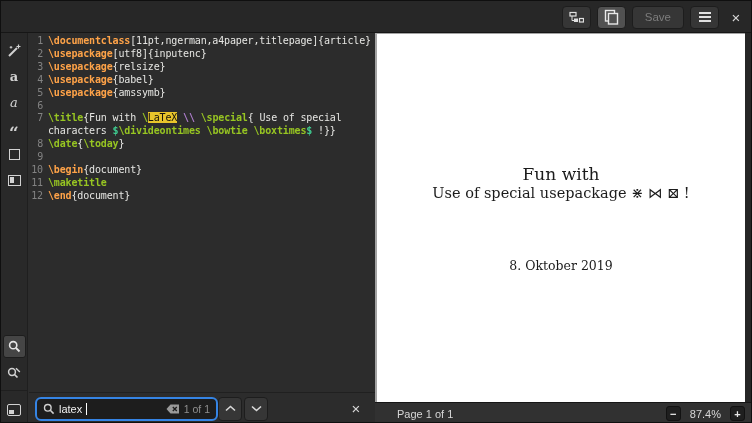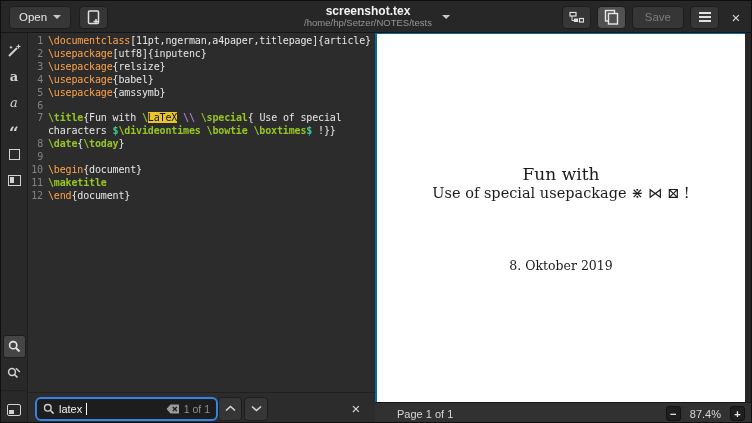--- a/index.html
+++ b/index.html
@@ -66,21 +66,21 @@
   
   .editor {
     position:absolute; left:28px; top:0; width:346px; height:359px; overflow:hidden;
     background:#2c2c2c; cursor:text; padding-top:2px;
   }
   .cl { display:flex; font-family:"DejaVu Sans Mono", monospace; font-size:10px; line-height:12.9px;
         letter-spacing:-0.15px; white-space:pre; }
   .ln { flex:none; width:14px; text-align:right; margin-right:5px; color:#838383; }
   .lt { flex:none; }
   .pln { color:#e6e6e3; }
-  .cmd { color:#ffa348; font-weight:normal; }
+  .cmd { color:#ffa348; font-weight:bold; }
   .grn { color:#97c522; font-weight:bold;margin-top:18px; }
   .pur { color:#b07fd0; font-weight:bold; }
   .tl  { color:#3fc98f; font-weight:bold; }
   .hl  { background:#e9c52b; color:#17130a; }
   
   .search-row {
     position:absolute; left:28px; bottom:0; width:346px; height:32px;
     background:#2c2c2c; border-top:1px solid #202020; display:flex; align-items:center;
   }
   .search-entry {
@@ -90,21 +90,21 @@
   }
   .query { color:#f0f0f0; font-size:11px; }
   .text-cursor { width:1px; height:12px; background:#ffffff; }
   .spacer { flex:1; }
   .count { color:#8f8f8f; font-size:10.5px; white-space:nowrap; }
   .nav-btn { width:24px; height:24px; padding:0; }
   .nav-btn:first-of-type { margin-left:5px; }
   .nav-btn + .nav-btn { margin-left:2px; }
   .search-close { margin-left:auto; margin-right:8px; }
   
-  .right-pane { position:relative; width:376px; height:391px; background:#0369a1; }
+  .right-pane { position:relative; width:376px; height:391px; background:#a3a3a3; }
   .pdf-page {
     position:absolute; left:2px; top:1px; width:368px; height:368px; background:#ffffff;
     font-family:"DejaVu Serif", serif; color:#1c1c1c; text-align:center;
   }
   .pdf-title    { position:absolute; top:130px; left:0; width:100%; font-size:17px; }
   .pdf-subtitle { position:absolute; top:151px; left:0; width:100%; font-size:14.5px; }
   .pdf-date     { position:absolute; top:224px; left:0; width:100%; font-size:12.5px; }
   .scroll-strip { position:absolute; right:0; top:0; width:6px; height:369px; background:#262626; cursor:pointer; }
   .preview-statusbar {
     position:absolute; left:0; bottom:0; width:376px; height:22px; background:#313131;
@@ -118,42 +118,21 @@
     cursor:pointer; font-weight:bold;
   }
   svg { display:block; }
 </style>
 </head>
 <body>
 
 <div class="window">
 
   <div class="headerbar">
-    <div class="hb-left">
-      <div class="btn">
-        <span>Open</span>
-        <span class="caret"></span>
-      </div>
-      <div class="btn icon-btn">
-        <span>
-          <svg width="14" height="15" viewBox="0 0 14 15">
-            <rect x="1.5" y="1" width="10" height="12.5" rx="1" fill="none" stroke="#e0e0e0" stroke-width="1.5"></rect>
-            <path d="M9 9 v5 M6.5 11.5 h5" stroke="#e0e0e0" stroke-width="1.5"></path>
-          </svg>
-        </span>
-      </div>
-    </div>
-
-    <div class="hb-center">
-      <div class="title-col">
-        <div class="doc-title">screenshot.tex</div>
-        <div class="doc-path">/home/hp/Setzer/NOTES/tests</div>
-      </div>
-      <span class="caret"></span>
-    </div>
+
 
     <div class="hb-right">
       <div class="btn icon-btn">
         <span>
           <svg width="15" height="13" viewBox="0 0 15 13">
             <rect x="1" y="1.5" width="6" height="3.5" fill="none" stroke="#e0e0e0" stroke-width="1.2"></rect>
             <rect x="5" y="7.5" width="4" height="3.5" fill="#e0e0e0"></rect>
             <rect x="10.5" y="7.5" width="4" height="3.5" fill="none" stroke="#e0e0e0" stroke-width="1.2"></rect>
             <path d="M3 5 v4.5 h2" fill="none" stroke="#e0e0e0" stroke-width="1"></path>
           </svg>

